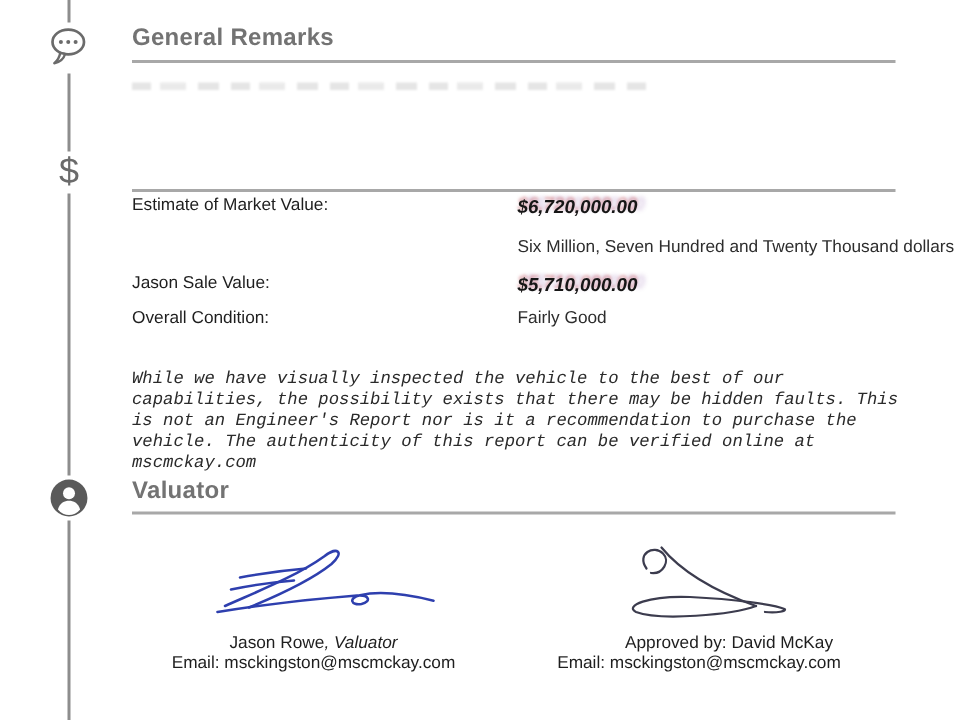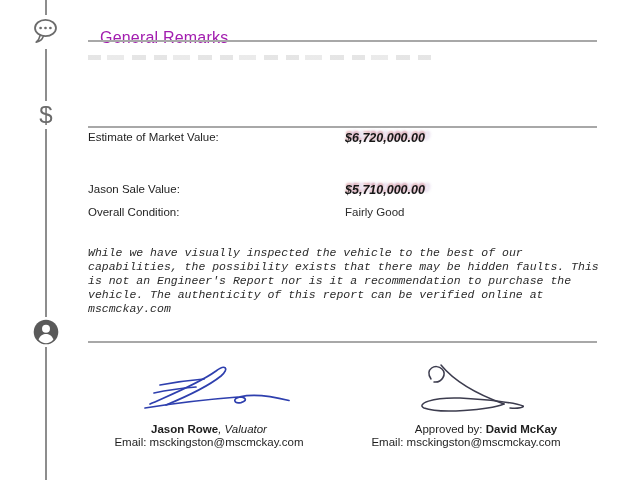--- a/index.html
+++ b/index.html
@@ -10,22 +10,22 @@
     color:#2d2d2d;
   }
   
   .timeline-line{position:absolute;left:45px;top:0;width:2px;height:480px;background:#8d8d8d;}
   .tl-icon{position:absolute;background:#ffffff;line-height:0;}
   .icon-chat{left:32px;top:15px;padding:2px 0;}
   .icon-dollar{left:35px;top:101px;width:22px;text-align:center;
     font-size:24px;font-weight:500;color:#6b6b6b;line-height:26px;padding:1px 0;}
   .icon-person{left:33px;top:317px;padding:2px 0;}
   
-  .sec-title{position:absolute;left:88px;width:509px;margin:12px;
-    font-size:16px;line-height:20px;font-weight:normal;color:#a21caf;letter-spacing:.2px;}
+  .sec-title{position:absolute;left:88px;width:509px;margin:0;
+    font-size:16px;line-height:20px;font-weight:bold;color:#737373;letter-spacing:.2px;}
   .t-remarks{top:16px;}
   .t-valuation{top:102px;}
   .t-valuator{top:318px;}
   .rule{position:absolute;left:88px;width:509px;height:2px;background:#a8a8a8;}
   .r1{top:40px;}.r2{top:126px;}.r3{top:341px;}
   
   .faint-text{position:absolute;left:88px;top:55px;width:346px;height:5px;
     background:repeating-linear-gradient(90deg,
       rgba(170,170,170,.30) 0 13px, transparent 13px 19px,
       rgba(170,170,170,.24) 19px 36px, transparent 36px 44px,
@@ -41,21 +41,21 @@
     font-size:11.5px;line-height:14px;font-style:italic;color:#2a2a2a;font-family:Liberation Mono, monospace;}
   
   .sig{position:absolute;}
   .sig-left{left:138px;top:362px;}
   .sig-right{left:410px;top:362px;}
   .caption{position:absolute;width:210px;text-align:center;font-size:11.5px;color:#1e1e1e;}
   .cap-name-left{left:104px;top:423px;}
   .cap-email-left{left:104px;top:436px;}
   .cap-name-right{left:381px;top:423px;}
   .cap-email-right{left:361px;top:436px;}
-  .b{font-weight:bold;}
+  .b{font-weight:normal;}
   .i{font-style:italic;}
 </style>
 </head>
 <body>
 
 <div class="page">
 
   <div class="timeline-line"></div>
 
   <span class="tl-icon icon-chat">
@@ -81,29 +81,31 @@
 
   <h2 class="sec-title t-remarks">General Remarks</h2>
   <div class="rule r1"></div>
   <div class="faint-text"></div>
 
   <div class="rule r2"></div>
 
   <span class="row-label y1">Estimate of Market Value:</span>
   <span class="row-value y1 money">$6,720,000.00</span>
 
+  <span class="row-value y2">Six Million, Seven Hundred and Twenty Thousand dollars</span>
 
   <span class="row-label y3">Jason Sale Value:</span>
   <span class="row-value y3 money">$5,710,000.00</span>
 
   <span class="row-label y4">Overall Condition:</span>
   <span class="row-value y4">Fairly Good</span>
 
   <p class="disclaimer">While we have visually inspected the vehicle to the best of our capabilities, the possibility exists that there may be hidden faults. This is not an Engineer's Report nor is it a recommendation to purchase the vehicle. The authenticity of this report can be verified online at mscmckay.com</p>
 
+  <h2 class="sec-title t-valuator">Valuator</h2>
   <div class="rule r3"></div>
 
   <span class="sig sig-left">
     <svg width="158" height="52" viewBox="0 0 158 52" fill="none" stroke="#2e3fae" stroke-width="1.7" stroke-linecap="round">
       <path d="M12,42 C32,33 60,22 78,9 C87,2 92,6 83,14 C68,26 45,36 28,43"></path>
       <path d="M22,23 C38,20 54,18 66,17"></path>
       <path d="M16,31 C30,28 46,26 58,25"></path>
       <path d="M7,46 C38,41 74,37 100,35 C108,34.3 110,39 103,40.6 C96,42 94,36.5 102,34.8 C114,32 133,34 151,38.5"></path>
     </svg>
   </span>

